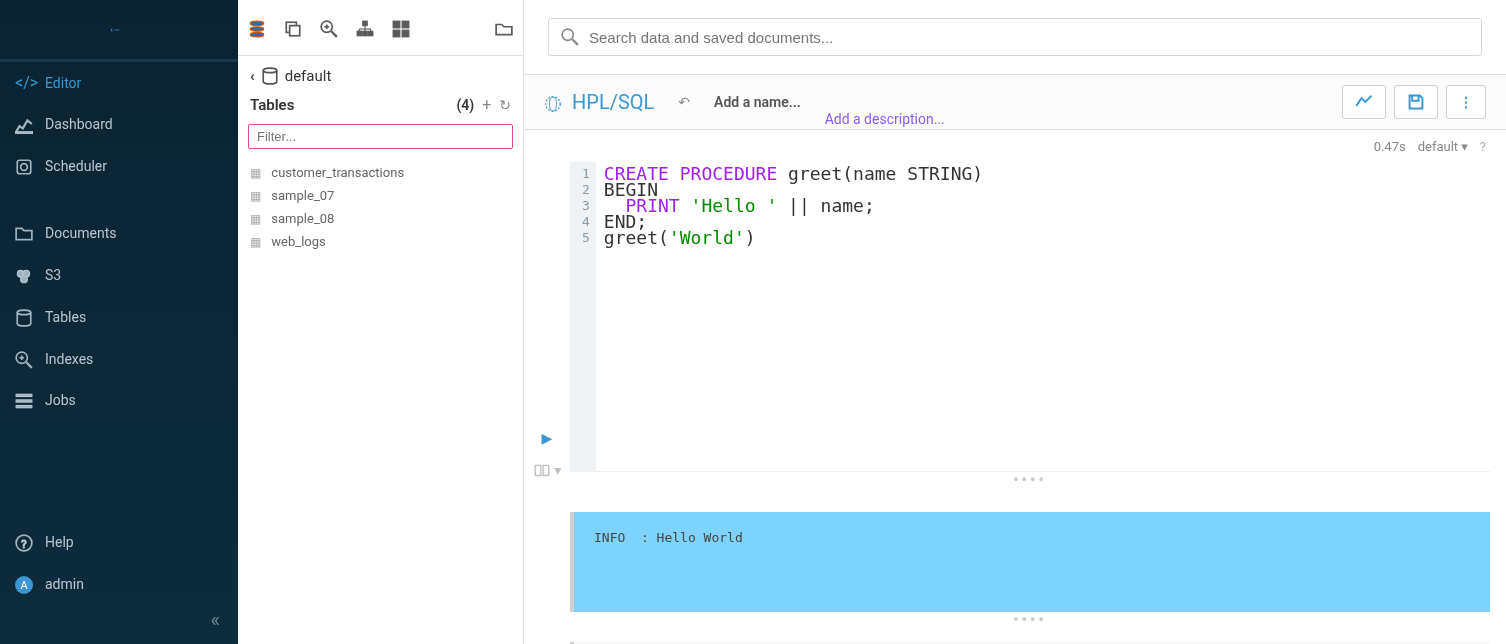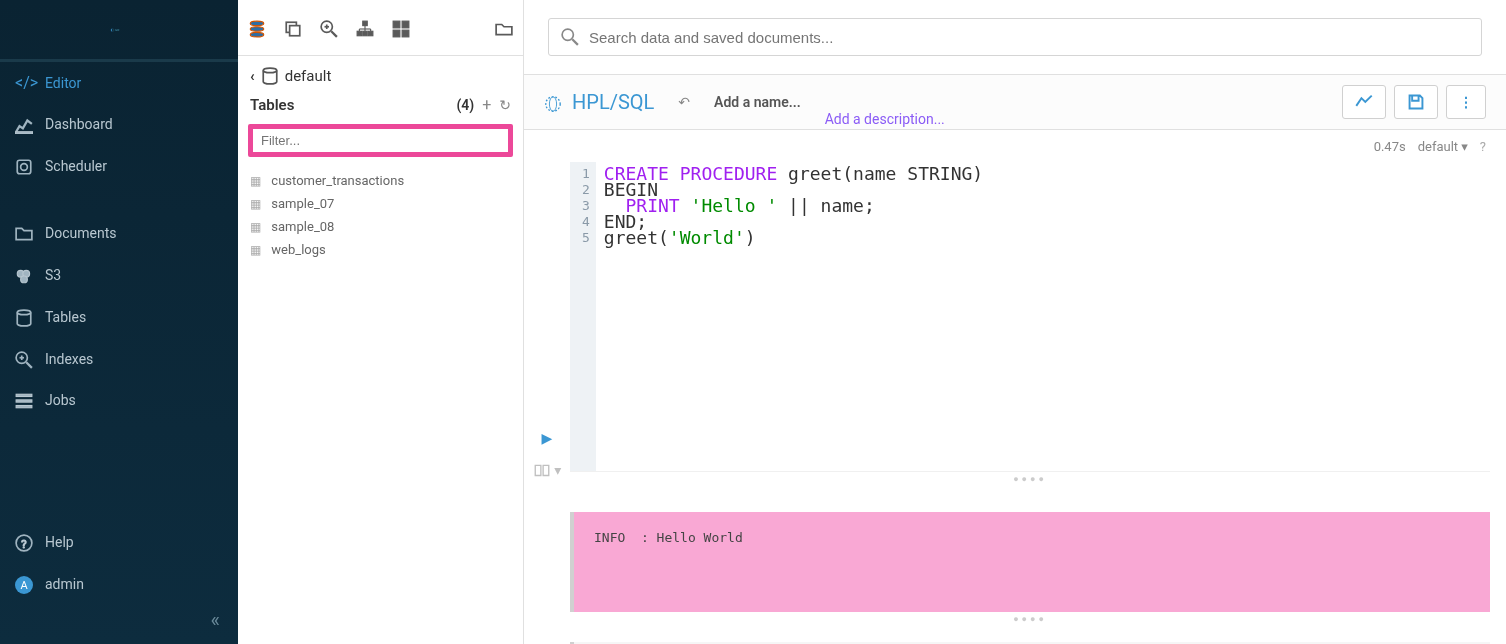--- a/index.html
+++ b/index.html
@@ -19,21 +19,21 @@
 .db-panel { width: 286px; border-right: 1px solid #e0e0e0; display: flex; flex-direction: column; background: #fff; }
 .db-toolbar { height: 56px; border-bottom: 1px solid #e0e0e0; display: flex; align-items: center; padding: 0 10px; gap: 18px; color: #555; }
 .db-toolbar .icon { font-size: 18px; cursor: pointer; color: #5a5a5a; }
 .db-toolbar .icon.active { color: #d35400; }
 .db-toolbar .spacer { flex: 1; }
 .db-breadcrumb { display: flex; align-items: center; padding: 10px 12px 4px; gap: 6px; color: #333; font-size: 15px; }
 .db-section { padding: 6px 12px; display: flex; align-items: center; justify-content: space-between; }
 .db-section-title { font-weight: 600; color: #333; font-size: 15px; }
 .db-section-actions { display: flex; align-items: center; gap: 8px; color: #888; }
 .db-filter { margin: 4px 10px 8px; }
-.db-filter input { width: 100%; padding: 4px 8px; border: 5px solid #ec4899; border-radius: 2px; font-size: 13px; }
+.db-filter input { width: 100%; padding: 4px 8px; border: 1px solid #ec4899; border-radius: 2px; font-size: 13px; }
 .table-list { padding: 4px 0 10px; }
 .table-item { display: flex; align-items: center; padding: 4px 12px; gap: 8px; color: #666; font-size: 13px; cursor: pointer; }
 .table-item .tbl-icon { color: #aaa; margin-right: 2px; font-size: 12px; }
 
 
 .main { flex: 1; display: flex; flex-direction: column; overflow: hidden; }
 .search-bar { padding: 18px 24px; }
 .search-input-wrap { border: 1px solid #d5d5d5; border-radius: 3px; height: 38px; display: flex; align-items: center; padding: 0 12px; gap: 10px; color: #888; }
 .search-input-wrap input { border: none; flex: 1; font-size: 15px; outline: none; color: #555; }
 
@@ -52,21 +52,21 @@
 .run-btn { color: #3b97d3; font-size: 14px; cursor: pointer; }
 .book-btn { color: #c0c0c0; font-size: 14px; cursor: pointer; }
 
 .editor-stack { flex: 1; display: flex; flex-direction: column; overflow: auto; padding-right: 16px; }
 .code-editor { display: flex; border-bottom: 1px solid #f0f0f0; min-height: 310px; }
 .line-numbers { background: #eef2f5; color: #8a9aa8; text-align: right; padding: 4px 6px 4px 12px; font-family: "Consolas", monospace; font-size: 13px; line-height: 16px; user-select: none; }
 .code-lines { flex: 1; padding: 4px 8px; font-family: "Consolas", monospace; font-size: 18px; line-height: 16px; white-space: pre; }
 .kw { color: #a020f0; }
 .str { color: #008b00; }
 
-.output-block { margin-top: 28px; background: #f9a8d4; border-left: 4px solid #d0d0d0; padding: 18px 20px; font-family: "Consolas", monospace; font-size: 13px; color: #444; min-height: 100px; white-space: pre; }
+.output-block { margin-top: 28px; background: #7dd3fc; border-left: 4px solid #d0d0d0; padding: 18px 20px; font-family: "Consolas", monospace; font-size: 13px; color: #444; min-height: 100px; white-space: pre; }
 .status-block { margin-top: 18px; background: #f6f6f6; border-left: 4px solid #d0d0d0; padding: 14px 20px; font-size: 13px; color: #777; display: flex; align-items: center; gap: 10px; }
 .drag-handle { text-align: center; color: #ccc; font-size: 9px; letter-spacing: 3px; margin-top: 2px; }
 
 svg { width: 18px; height: 18px; vertical-align: middle; }
 .icon svg { fill: currentColor; stroke: currentColor; }
 </style>
 </head>
 <body>
 
 <div class="app">

